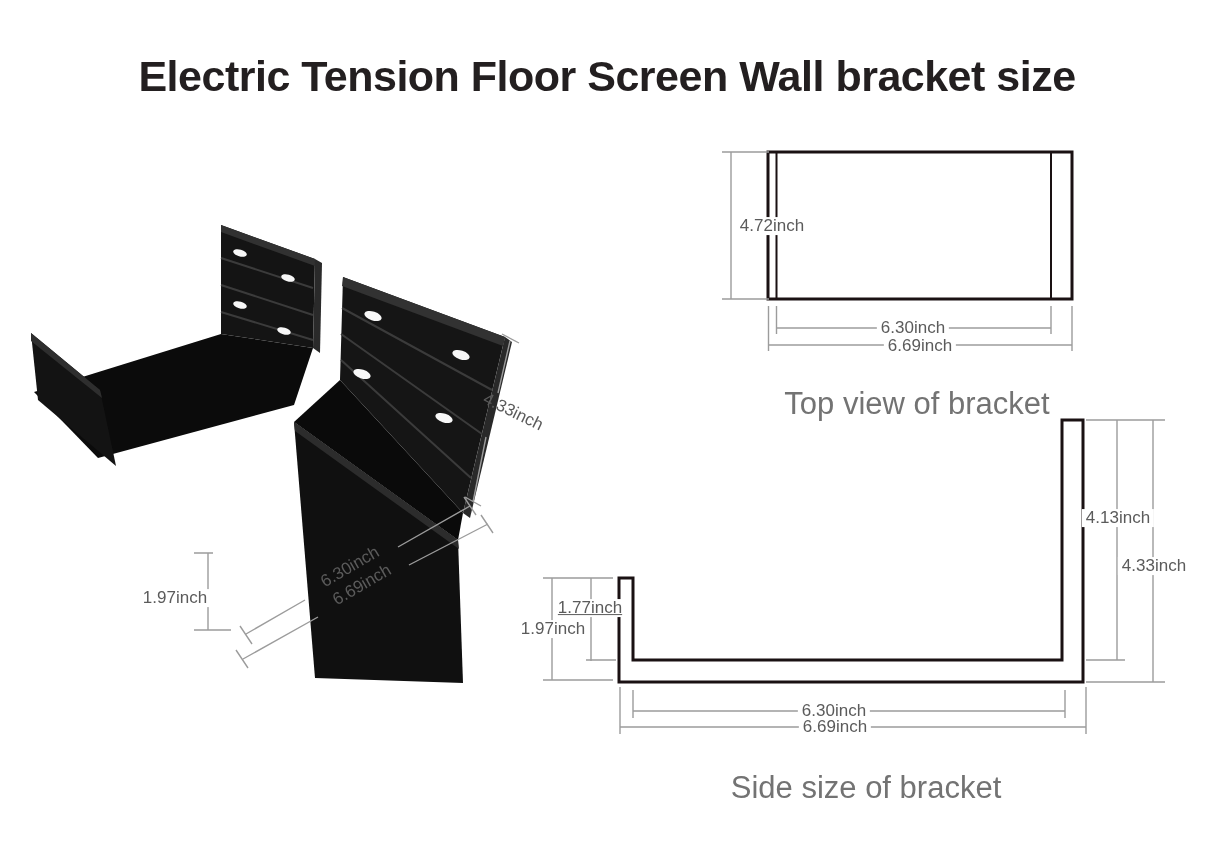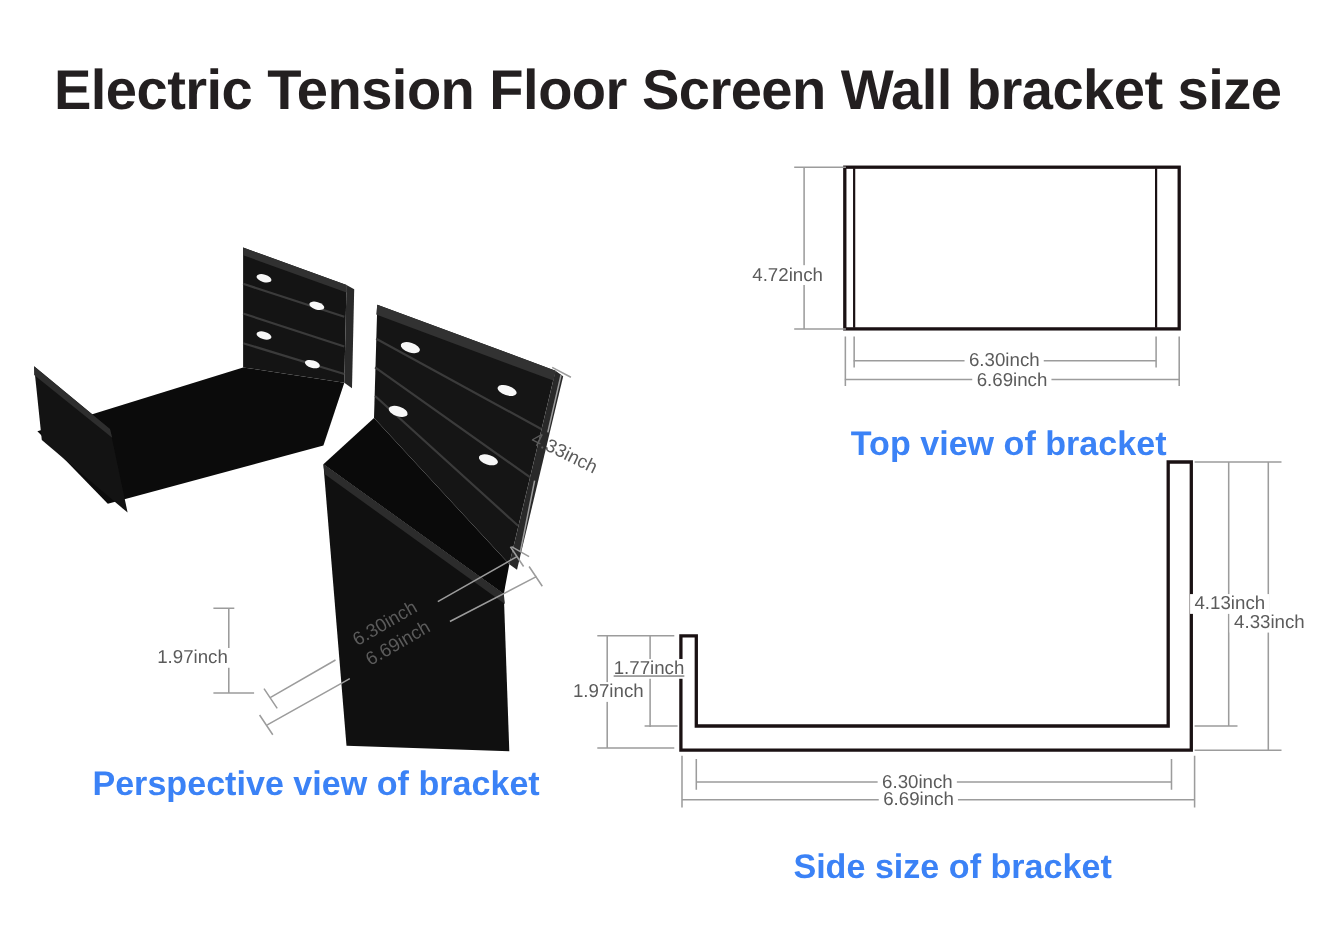--- a/index.html
+++ b/index.html
@@ -2,24 +2,24 @@
 <html><head>
 <meta charset="utf-8">
 <style>
   html,body{margin:0;padding:0;background:#ffffff;}
   .page{
     position:relative;width:1214px;height:858px;background:#fff;overflow:hidden;
     font-family:"Liberation Sans", sans-serif;
   }
   .page-title{
     position:absolute;left:0;top:52px;width:1214px;text-align:center;
-    font-size:51px;font-weight:700;letter-spacing:-0.5px;color:#231f20;margin:0;
+    font-size:43px;font-weight:700;letter-spacing:-0.5px;color:#231f20;margin:0;
   }
   .view-caption{
-    position:absolute;text-align:center;font-size:31px;font-weight:700;color:#3b82f6;
+    position:absolute;text-align:center;font-size:31px;font-weight:400;color:#737373;
     white-space:nowrap;
   }
   .caption-perspective{left:84px;top:695px;width:400px;}
   .caption-top{left:717px;top:386px;width:400px;}
   .caption-side{left:666px;top:770px;width:400px;}
   .dim-label{
     position:absolute;transform:translate(-50%,-50%);
     font-size:17px;color:#5b5b5b;background:#ffffff;padding:0 4px;
     white-space:nowrap;line-height:1.05;
   }
@@ -77,54 +77,53 @@
       <path d="M243,659 L318,617 M409,565 L488,524 M236,650 L248,668 M481,515 L493,533"></path>
       <path d="M510,341 L498,393 M486,437 L473,502 M502,334 L519,343 M465,497 L481,506"></path>
     </g>
   </svg>
 
   <span class="dim-label" style="left:175px;top:598px;">1.97inch</span>
   <span class="dim-label rot-up" style="left:350px;top:567px;">6.30inch</span>
   <span class="dim-label rot-up" style="left:362px;top:585px;">6.69inch</span>
   <span class="dim-label rot-down" style="left:513px;top:412px;">4.33inch</span>
 
-  <div class="view-caption caption-perspective">Perspective view of bracket</div>
 
   <svg class="svg-top" width="400" height="220" viewBox="690 140 400 220">
     <g>
       <rect x="768" y="152" width="304" height="147" fill="#ffffff" stroke="#1a1113" stroke-width="3"></rect>
       <path d="M776.5,153 V298 M1051,153 V298" stroke="#1a1113" stroke-width="2" fill="none"></path>
     </g>
     <g stroke="#9c9c9c" stroke-width="1.4" fill="none">
       <path d="M731,152 V299 M722,152 H769 M722,299 H769"></path>
       <path d="M776.5,306 V334 M1051,306 V334 M768.5,306 V351 M1072,306 V351"></path>
       <path d="M776,328 H1051"></path>
       <path d="M768,345 H1072"></path>
     </g>
   </svg>
 
-  <span class="dim-label" style="left:716px;top:226px;margin-top:24px;">4.72inch</span>
+  <span class="dim-label" style="left:772px;top:226px;">4.72inch</span>
   <span class="dim-label" style="left:913px;top:328px;">6.30inch</span>
   <span class="dim-label" style="left:920px;top:346px;">6.69inch</span>
 
   <div class="view-caption caption-top">Top view of bracket</div>
 
   <svg class="svg-side" width="650" height="340" viewBox="530 405 650 340">
     <path d="M619,578 L633,578 L633,660 L1062,660 L1062,420 L1083,420 L1083,682 L619,682 Z" fill="#ffffff" stroke="#1a1113" stroke-width="3"></path>
     <g stroke="#9c9c9c" stroke-width="1.4" fill="none">
       <path d="M591,578 V661 M543,578 H613 M586,660 H616"></path>
       <path d="M552,578 V680 M543,680 H613"></path>
       <path d="M1117,420 V660 M1153,420 V682 M1086,420 H1165 M1086,660 H1125 M1086,682 H1165"></path>
       <path d="M633,711 H1065 M633,690 V718 M1065,690 V718"></path>
       <path d="M620,727 H1086 M620,687 V734 M1086,687 V734"></path>
     </g>
   </svg>
 
   <span class="dim-label" style="left:590px;top:608px;text-decoration:underline;">1.77inch</span>
   <span class="dim-label" style="left:553px;top:629px;">1.97inch</span>
-  <span class="dim-label" style="left:1118px;top:518px;margin-top:31px;">4.13inch</span>
+  <span class="dim-label" style="left:1118px;top:518px;">4.13inch</span>
   <span class="dim-label" style="left:1154px;top:566px;">4.33inch</span>
   <span class="dim-label" style="left:834px;top:711px;">6.30inch</span>
   <span class="dim-label" style="left:835px;top:727px;">6.69inch</span>
 
   <div class="view-caption caption-side">Side size of bracket</div>
 
 </div>
 
 </body></html>

